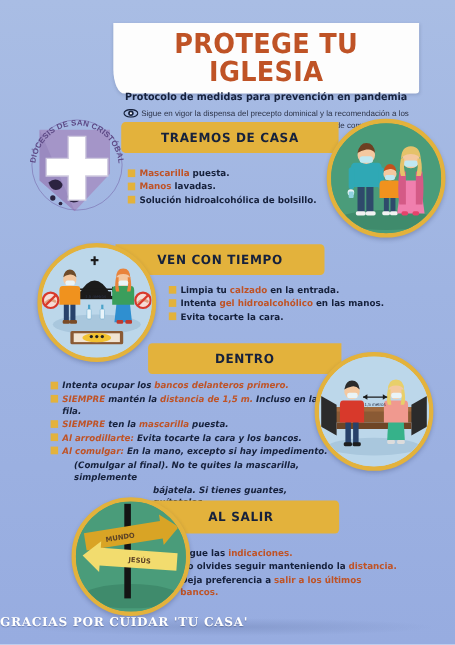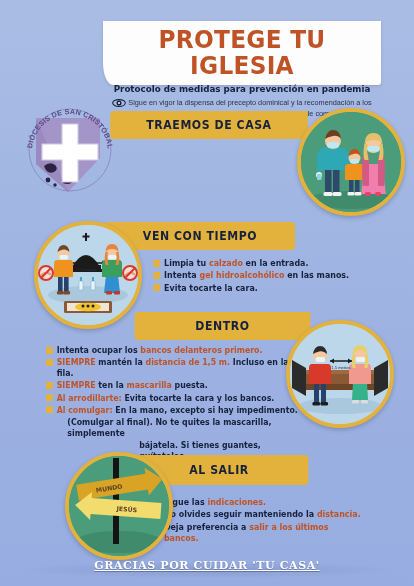--- a/index.html
+++ b/index.html
@@ -82,21 +82,21 @@
     transform: scaleX(.97);
   }
   .bullet .mk {
     width: 7px; height: 7px; background: #e3b23c;
     flex: 0 0 7px; margin-right: 4px; margin-top: 1.5px;
   }
   .bullet.nomk .mk { visibility: hidden; }
   .hl { color: #bf5326; }
   .b-1 { left: 113px; top: 152px; width: 210px; }
   .b-2 { left: 150px; top: 258px; width: 230px; }
-  .b-3 { left: 42px;  top: 345px; width: 268px; }
+  .b-3 { left: 42px;  top: 345px; width: 268px; font-style: italic; }
   .b-4 { left: 150px; top: 497px; width: 215px; }
   .b-3 .bullet { font-size: 8.1px; }
   .indent1 { padding-left: 11px; }
   .indent2 { padding-left: 85px; }
   .indent3 { padding-left: 58px; }
 
   
   .circle {
     position: absolute; border-radius: 50%;
     border: 4px solid #e3b23c;
@@ -104,28 +104,27 @@
     box-shadow: 0 2px 4px rgba(30,40,80,.25);
   }
   .c-family { left: 297px; top: 108px; width: 108px; height: 108px; background: #4a9c7a; }
   .c-entry  { left: 34px;  top: 221px; width: 108px; height: 108px; background: #bcd7ea; }
   .c-inside { left: 286px; top: 320px; width: 108px; height: 108px; background: #bcd7ea; }
   .c-exit   { left: 65px;  top: 452px; width: 108px; height: 108px; background: #4a9c7a; }
 
   
   .footer {
     position: absolute; left: 0; right: 0; bottom: 14px;
-    text-align: center;
+    text-align: left;
     color: #ffffff;
     font-family: "DejaVu Serif", serif;
     font-weight: bold;
     font-size: 11px;
     letter-spacing: .6px;
     text-shadow: 0 1px 1px rgba(30,40,80,.35);
-    text-decoration: underline;
   }
   .footer-shadow {
     position: absolute; left: 22px; right: 22px; bottom: 8px; height: 16px;
     background: radial-gradient(ellipse at center, rgba(120,140,190,.55) 0%, rgba(150,168,216,0) 72%);
   }
   .mini-label { font-size: 4.1px; fill: #2b3247; font-family: "Liberation Sans", sans-serif; }
   .sign-label { font-size: 6.2px; font-weight: bold; fill: #5d4326; font-family: "DejaVu Sans", sans-serif; }
 </style>
 </head>
 <body>
@@ -165,20 +164,34 @@
       </g>
 
       <circle cx="48" cy="50" r="41" fill="none" stroke="#6e5aa0" stroke-width="0.8" opacity=".55"></circle>
       <text dy="0">
         <textPath href="#sealArc" startOffset="3%">DIÓCESIS DE SAN CRISTÓBAL DE LA LAGUNA - TENERIFE</textPath>
       </text>
     </svg>
   </div>
 
   <div class="banner banner-1">TRAEMOS DE CASA</div>
+  <div class="bullets b-1">
+    <div class="bullet">
+      <span class="mk"></span>
+      <span><span class="hl">Mascarilla</span><span> puesta.</span></span>
+    </div>
+    <div class="bullet">
+      <span class="mk"></span>
+      <span><span class="hl">Manos</span><span> lavadas.</span></span>
+    </div>
+    <div class="bullet">
+      <span class="mk"></span>
+      <span>Solución hidroalcohólica de bolsillo.</span>
+    </div>
+  </div>
   <div class="circle c-family">
     <svg viewBox="0 0 100 100" width="100" height="100">
       <rect width="100" height="100" fill="#4a9c7a"></rect>
       <ellipse cx="50" cy="88" rx="44" ry="9" fill="#3f8b6c"></ellipse>
 
       <g>
         <rect x="24" y="56" width="6.5" height="26" fill="#2e4a6b"></rect>
         <rect x="32" y="56" width="6.5" height="26" fill="#2e4a6b"></rect>
         <rect x="22.5" y="80" width="9" height="4" rx="1.6" fill="#f2f2f2"></rect>
         <rect x="31.5" y="80" width="9" height="4" rx="1.6" fill="#f2f2f2"></rect>

